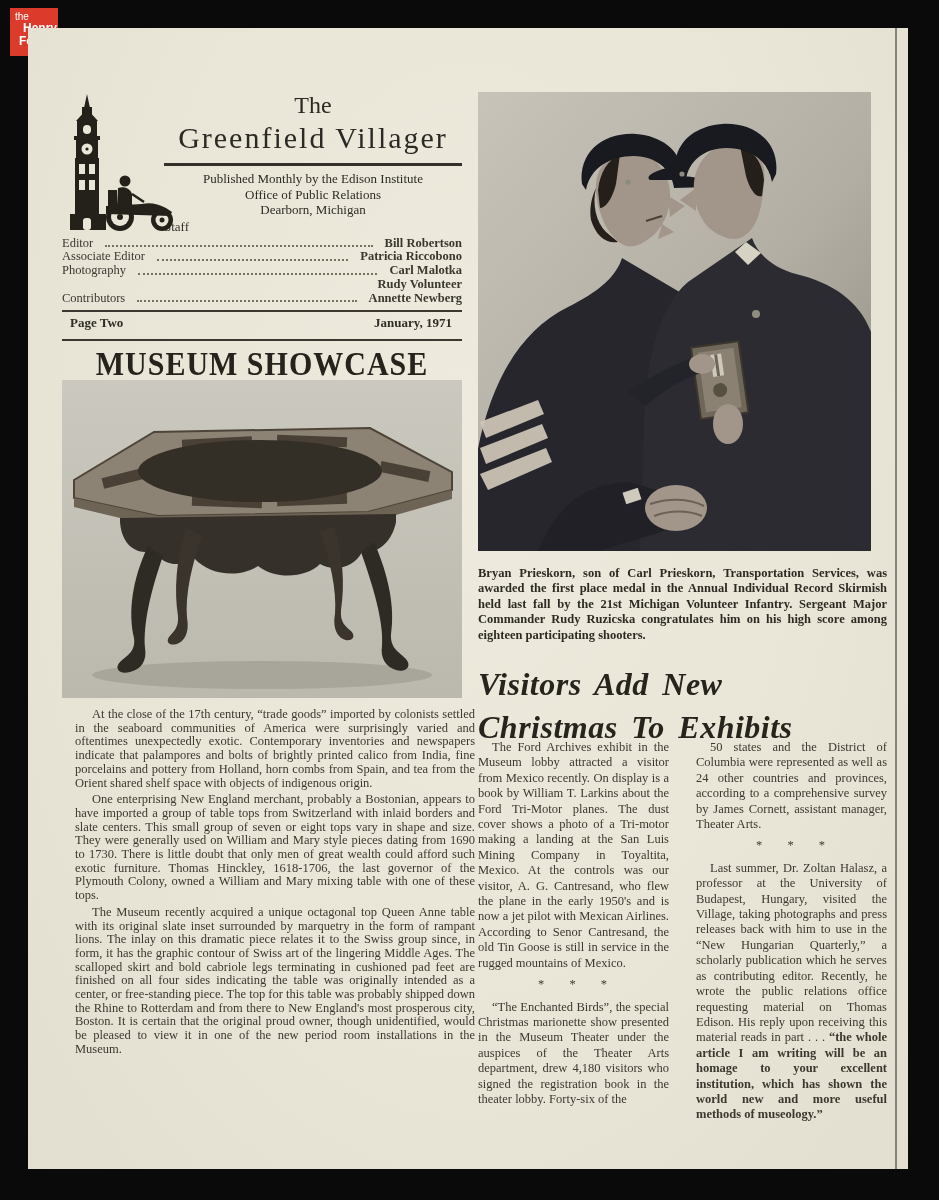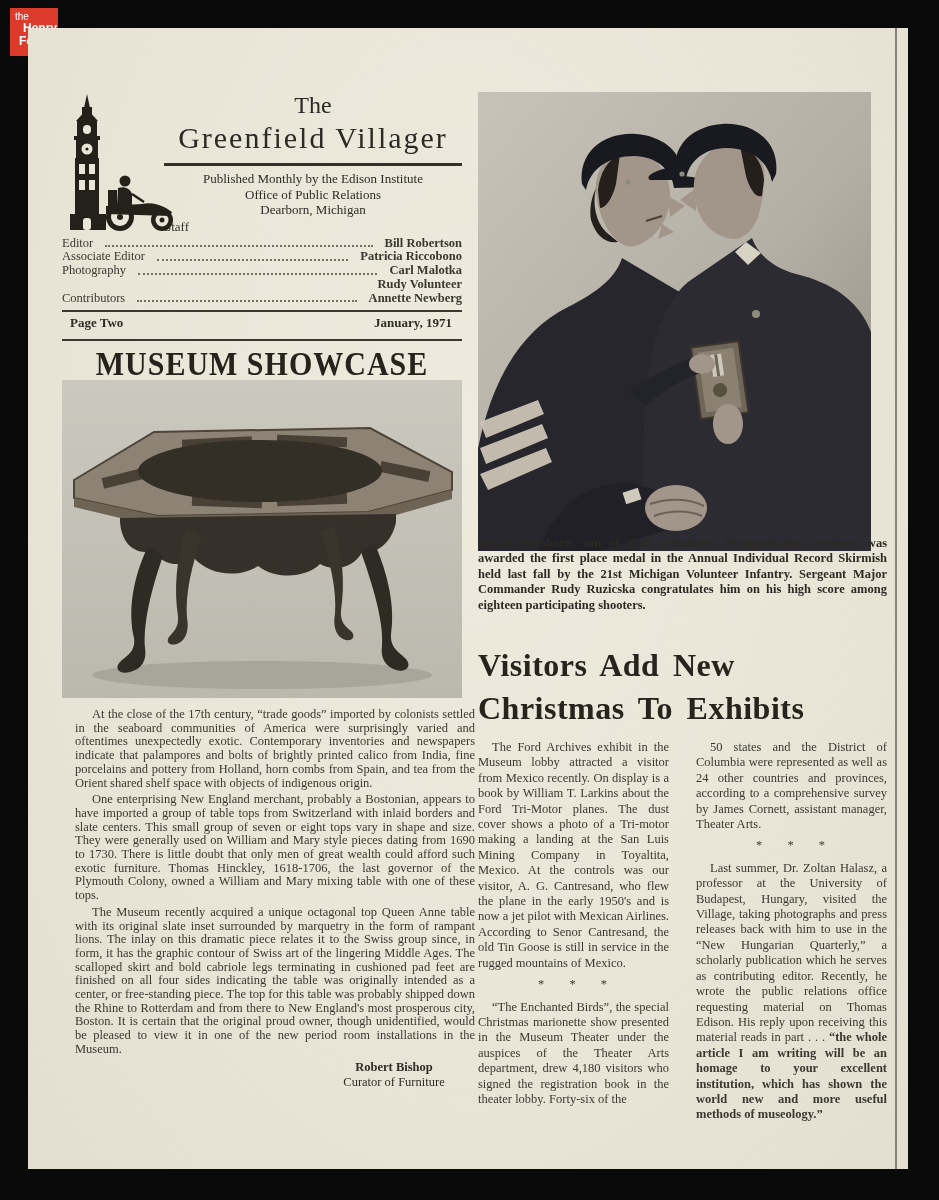--- a/index.html
+++ b/index.html
@@ -41,24 +41,24 @@
     font-size:30px;font-weight:bold;letter-spacing:1px;color:#26231d;
     transform:scaleY(1.12);transform-origin:top;}
   .table-photo{position:absolute;left:34px;top:352px;width:400px;height:318px;}
   .left-article{position:absolute;left:47px;top:680px;width:400px;
     font-size:12.5px;line-height:13.7px;text-align:justify;color:#3b382f;}
   .left-article p{margin:0 0 3px 0;text-indent:17px;}
   .byline{margin-left:238px;margin-top:2px;text-align:center;line-height:15px;color:#2f2c25;}
   .byline .b-name{font-weight:bold;}
   
   .soldiers-photo{position:absolute;left:450px;top:64px;width:393px;height:459px;}
-  .photo-caption{position:absolute;left:450px;top:508px;width:409px;
+  .photo-caption{position:absolute;left:450px;top:538px;width:409px;
     font-size:12.5px;line-height:15.4px;font-weight:bold;text-align:justify;color:#2d2a23;}
-  .headline{position:absolute;left:450px;top:616px;width:425px;
-    font-size:32px;line-height:43px;font-weight:bold;
+  .headline{position:absolute;left:450px;top:635px;width:425px;
+    font-size:32px;line-height:43px;font-weight:bold;font-style:italic;
     color:#27241e;word-spacing:5px;letter-spacing:.5px;}
   .story-cols{position:absolute;left:450px;top:712px;width:409px;display:flex;gap:27px;}
   .story-col{width:198px;font-size:12.5px;line-height:15.4px;text-align:justify;color:#3b382f;}
   .story-col p{margin:0;text-indent:14px;}
   .sep{text-align:center;text-indent:0 !important;word-spacing:18px;margin:6px 0 7px 0 !important;
     letter-spacing:2px;}
 </style>
 </head>
 <body>
 
@@ -180,24 +180,20 @@
       <path d="M312,162 C327,196 333,228 329,254 C328,268 337,272 343,278 C351,286 344,293 334,290 C324,287 318,278 320,266 C322,242 311,206 299,172 Z" fill="#2e2a24"></path>
       <path d="M124,148 C114,180 112,210 116,236 C117,248 111,252 107,257 C103,263 109,267 117,263 C125,259 127,248 125,238 C123,214 130,184 140,156 Z" fill="#3a342c"></path>
       <path d="M272,146 C281,176 283,204 279,230 C278,242 283,246 289,251 C295,257 289,263 281,259 C273,255 271,244 273,234 C275,210 268,180 258,152 Z" fill="#3a342c"></path>
     </g>
   </svg>
 
   <div class="left-article">
     <p>At the close of the 17th century, “trade goods” imported by colonists settled in the seaboard communities of America were surprisingly varied and oftentimes unexpectedly exotic. Contemporary inventories and newspapers indicate that palampores and bolts of brightly printed calico from India, fine porcelains and pottery from Holland, horn combs from Spain, and tea from the Orient shared shelf space with objects of indigenous origin.</p>
     <p>One enterprising New England merchant, probably a Bostonian, appears to have imported a group of table tops from Switzerland with inlaid borders and slate centers. This small group of seven or eight tops vary in shape and size. They were generally used on William and Mary style pieces dating from 1690 to 1730. There is little doubt that only men of great wealth could afford such exotic furniture. Thomas Hinckley, 1618-1706, the last governor of the Plymouth Colony, owned a William and Mary mixing table with one of these tops.</p>
     <p>The Museum recently acquired a unique octagonal top Queen Anne table with its original slate inset surrounded by marquetry in the form of rampant lions. The inlay on this dramatic piece relates it to the Swiss group since, in form, it has the graphic contour of Swiss art of the lingering Middle Ages. The scalloped skirt and bold cabriole legs terminating in cushioned pad feet are finished on all four sides indicating the table was originally intended as a center, or free-standing piece. The top for this table was probably shipped down the Rhine to Rotterdam and from there to New England's most prosperous city, Boston. It is certain that the original proud owner, though unidentified, would be pleased to view it in one of the new period room installations in the Museum.</p>
-    <div class="byline">
-      <div class="b-name">Robert Bishop</div>
-      <div>Curator of Furniture</div>
-    </div>
   </div>
 
   <svg class="soldiers-photo" viewBox="0 0 393 459">
     <defs>
       <linearGradient id="sbg" x1="0" y1="0" x2="1" y2="1">
         <stop offset="0" stop-color="#c7c3b9"></stop>
           <stop offset=".55" stop-color="#b3afa5"></stop>
           <stop offset="1" stop-color="#8f8a80"></stop>
       </linearGradient>
     </defs>

